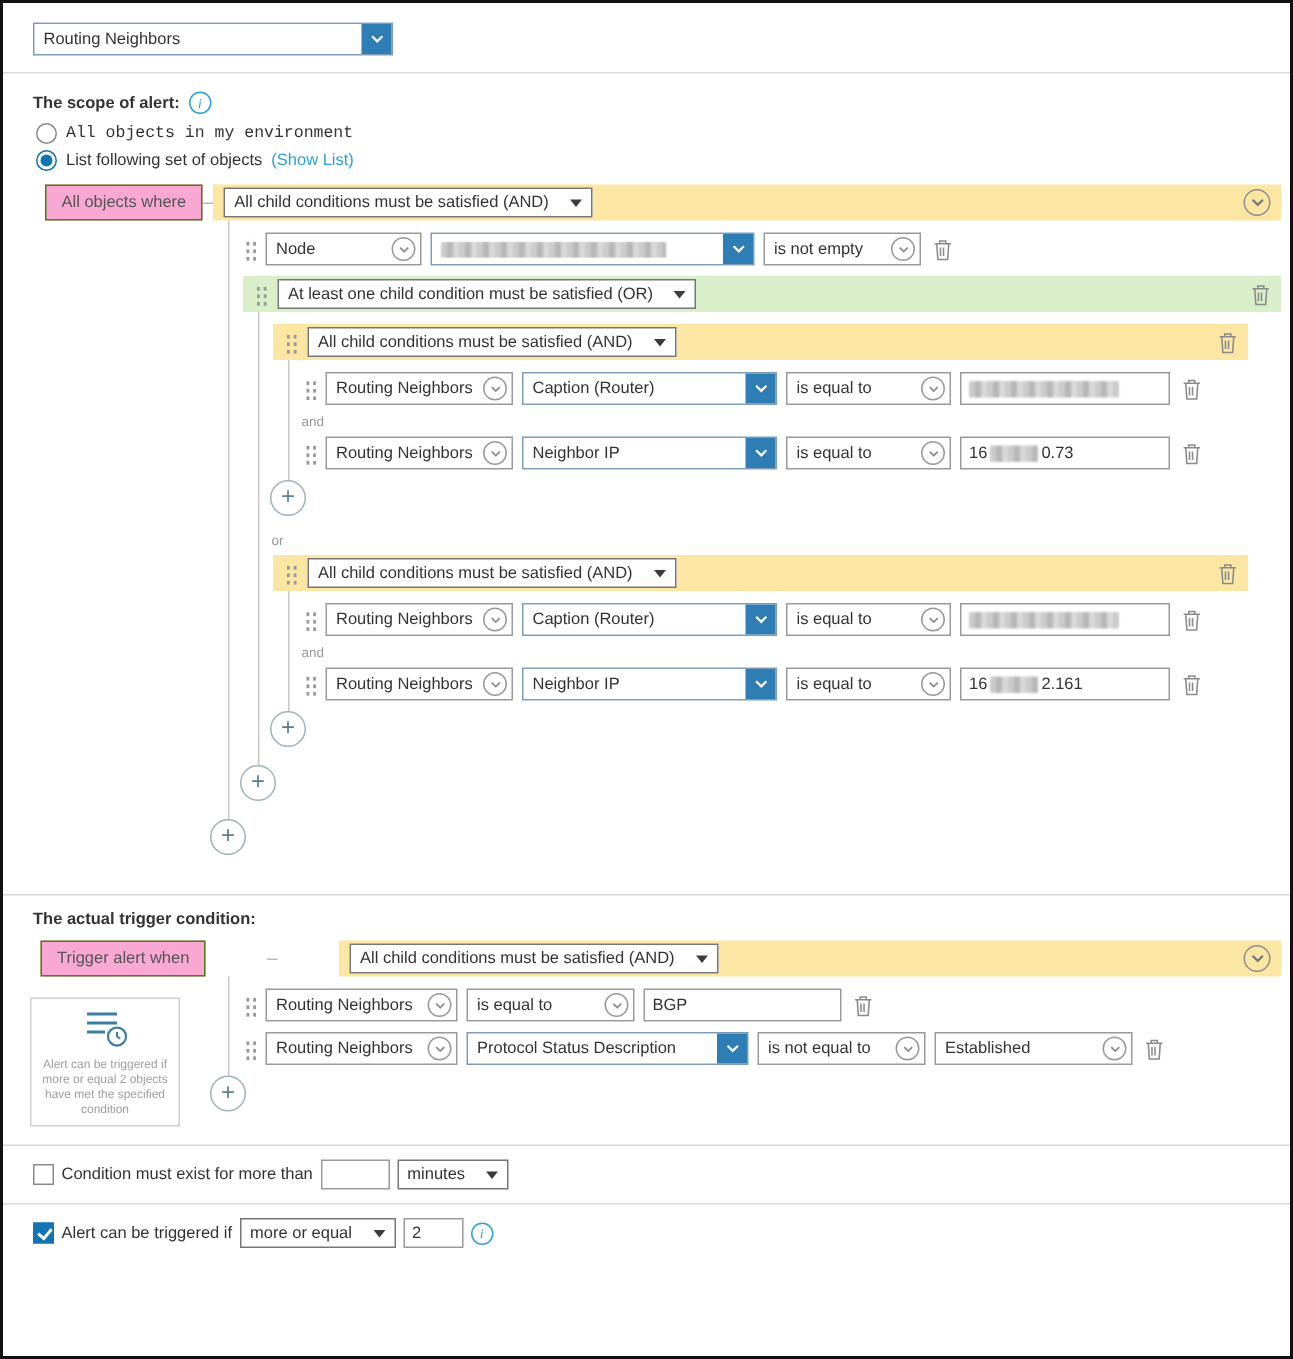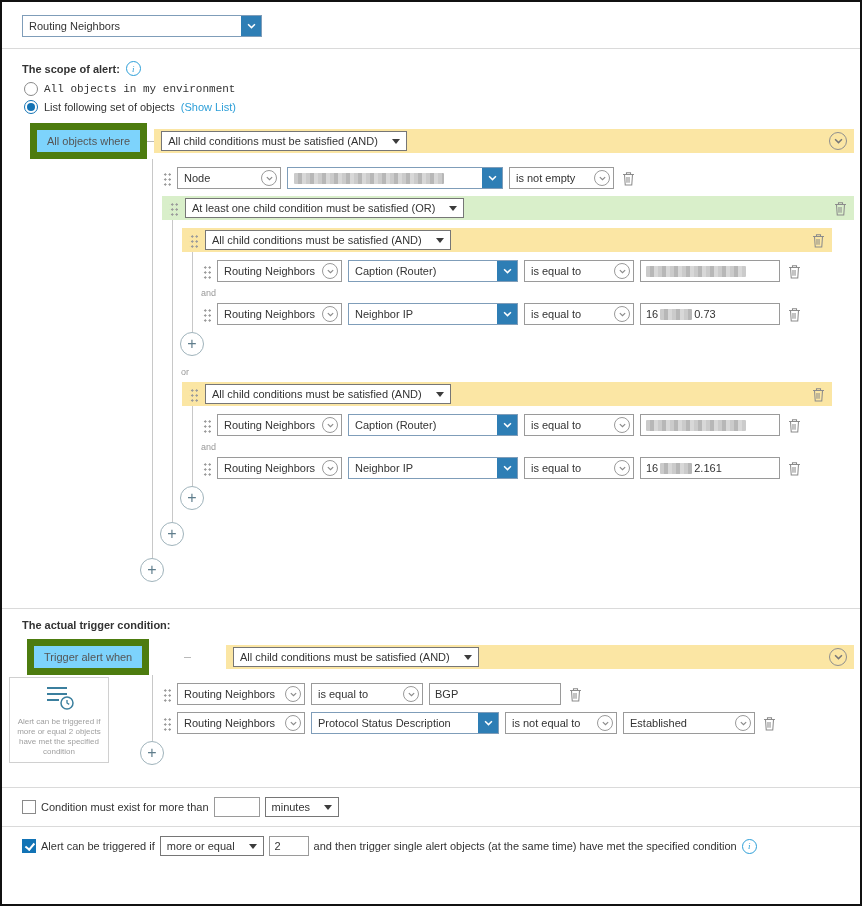--- a/index.html
+++ b/index.html
@@ -31,32 +31,32 @@
   .cb.on{background:#1273b5;border-color:#1273b5;}
   .cb.on::after{content:"";position:absolute;left:3.5px;top:0.5px;width:3.5px;height:7px;border:solid #fff;border-width:0 2px 2px 0;transform:rotate(40deg);}
 
   .info{width:13px;height:13px;border-radius:50%;border:1px solid #2d9fd8;color:#2d9fd8;font-size:9px;display:inline-flex;align-items:center;justify-content:center;font-style:italic;font-family:"Liberation Serif",serif;flex:none;cursor:pointer;}
   .link{color:#2d9fd8;text-decoration:none;cursor:pointer;}
 
   
   .bar{height:24px;display:flex;align-items:center;padding:0 7px;gap:7px;background:#fbe6a4;}
   .bar.green{background:#d9efca;}
   .obtn{margin-left:auto;width:16px;height:16px;border:1px solid #8f8f8f;border-radius:50%;display:flex;align-items:center;justify-content:center;color:#777;background:transparent;cursor:pointer;flex:none;}
-  .tagbox{border:7px solid #4d7c0f;height:22px;display:inline-flex;align-items:center;padding:0 10px;color:#555;background:#7dd3fc;flex:none;}
+  .tagbox{border:1px solid #4d7c0f;height:22px;display:inline-flex;align-items:center;padding:0 10px;color:#555;background:#f9a8d4;flex:none;}
   .conn{width:7px;border-top:1px solid #b9b9b9;flex:none;}
   .headrow{display:flex;align-items:center;}
   .kids{position:relative;padding:8px 0 0 10px;}
   .kids::before{content:"";position:absolute;left:0;top:0;bottom:24px;border-left:1px solid #c8c8c8;}
   .crow{display:flex;align-items:center;gap:6px;margin-bottom:7px;}
   .grp{margin-bottom:7px;}
   .joiner{font-size:9px;color:#999;background:#fff;position:relative;margin:-1px 0 5px -3px;width:22px;padding:0 2px;}
   .add{width:24px;height:24px;border-radius:50%;border:1px solid #9fb3bb;color:#5f7d8c;font-size:16px;line-height:21px;text-align:center;background:#fff;margin:4px 0 12px -22px;position:relative;cursor:pointer;box-sizing:border-box;}
 
   
-  .trigbox{position:absolute;left:7px;top:38px;width:100px;height:86px;border:1px solid #d0d0d0;box-sizing:border-box;display:flex;flex-direction:column;align-items:center;padding:5px 4px;gap:6px;background:#fff;}
+  .trigbox{position:absolute;left:18px;top:38px;width:100px;height:86px;border:1px solid #d0d0d0;box-sizing:border-box;display:flex;flex-direction:column;align-items:center;padding:5px 4px;gap:6px;background:#fff;}
   .trigbox .cap{font-size:8px;color:#9f9f9f;text-align:center;line-height:1.25;}
 
   .footrow{display:flex;align-items:center;gap:5px;margin:9px 0 9px 20px;}
 </style>
 </head>
 <body>
 
 <svg width="0" height="0" style="position:absolute">
   <defs>
     <g id="chev">
@@ -469,17 +469,16 @@
   </div>
   <div class="hr"></div>
   <div class="footrow">
     <span class="cb on"></span>
     <span>Alert can be triggered if</span>
     <span class="sel native">
       <span class="txt">more or equal</span>
         <span class="nchev"></span>
     </span>
     <input class="tinput" style="width: 40px; height: 20px;" value="2">
-    <span>and then trigger single alert objects (at the same time) have met the specified condition</span>
     <span class="info">i</span>
   </div>
 
 </div>
 
 </body></html>

